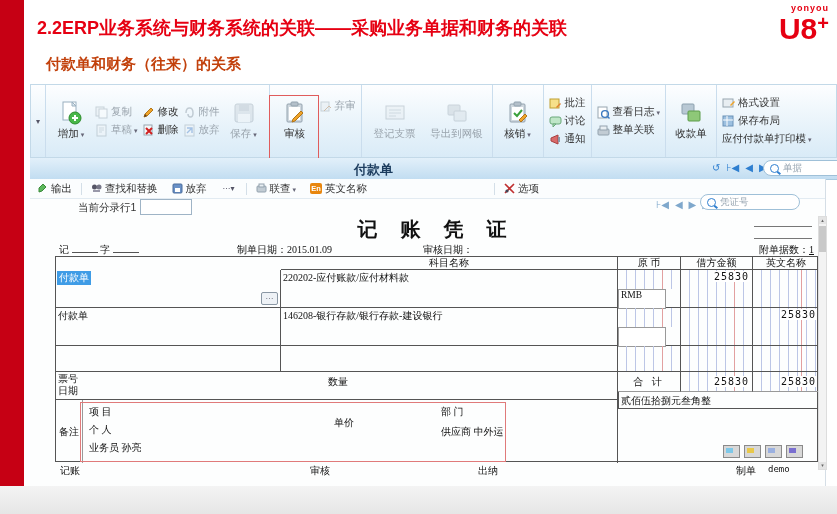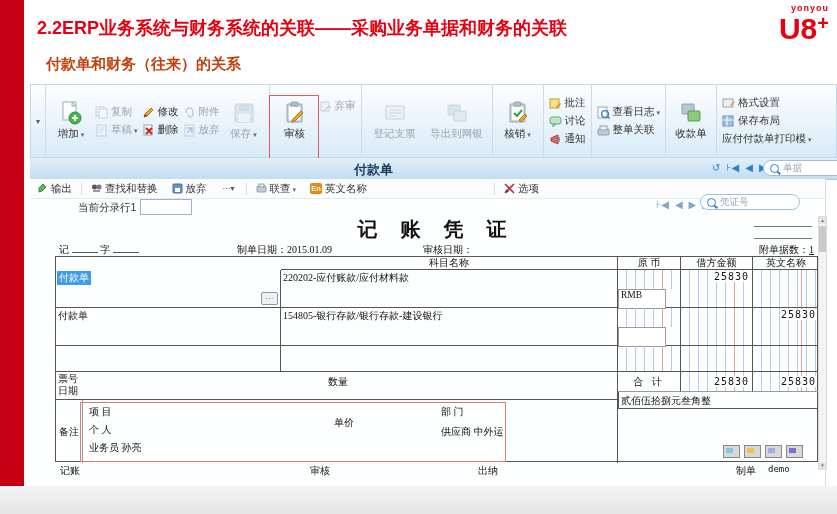--- a/index.html
+++ b/index.html
@@ -476,21 +476,21 @@
       <div class="cell bR bB" style="left:562px;top:13px;width:63px;height:38px;">
         <div class="ledger" style="position:absolute;left:0;top:0;right:0;height:19px;"></div>
         <div class="bBl" style="position:absolute;left:0;top:19px;right:14px;height:18px;border:1px solid #999;background:#fff;font-size:9.5px;padding-left:2px;">RMB</div>
       </div>
       <div class="cell bR bB ledger" style="left:625px;top:13px;width:72px;height:38px;">
         <span class="amt">25830</span>
       </div>
       <div class="cell bB ledger" style="left:697px;top:13px;width:66px;height:38px;"></div>
 
       <div class="cell bR bB" style="left:0;top:51px;width:225px;height:38px;padding:1px 2px;">付款单</div>
-      <div class="cell bR bB" style="left:225px;top:51px;width:337px;height:38px;padding:1px 2px;">154805-银行存款/银行存款-建设银行</div>
+      <div class="cell bR bB" style="left:225px;top:51px;width:337px;height:38px;padding:1px 2px;">146208-银行存款/银行存款-建设银行</div>
       <div class="cell bR bB" style="left:562px;top:51px;width:63px;height:38px;">
         <div class="ledger" style="position:absolute;left:0;top:0;right:0;height:19px;"></div>
         <div style="position:absolute;left:0;top:19px;right:14px;height:18px;border:1px solid #999;background:#fff;"></div>
       </div>
       <div class="cell bR bB ledger" style="left:625px;top:51px;width:72px;height:38px;"></div>
       <div class="cell bB ledger" style="left:697px;top:51px;width:66px;height:38px;">
         <span class="amt">25830</span>
       </div>
 
       <div class="cell bR bB" style="left:0;top:89px;width:225px;height:26px;"></div>

